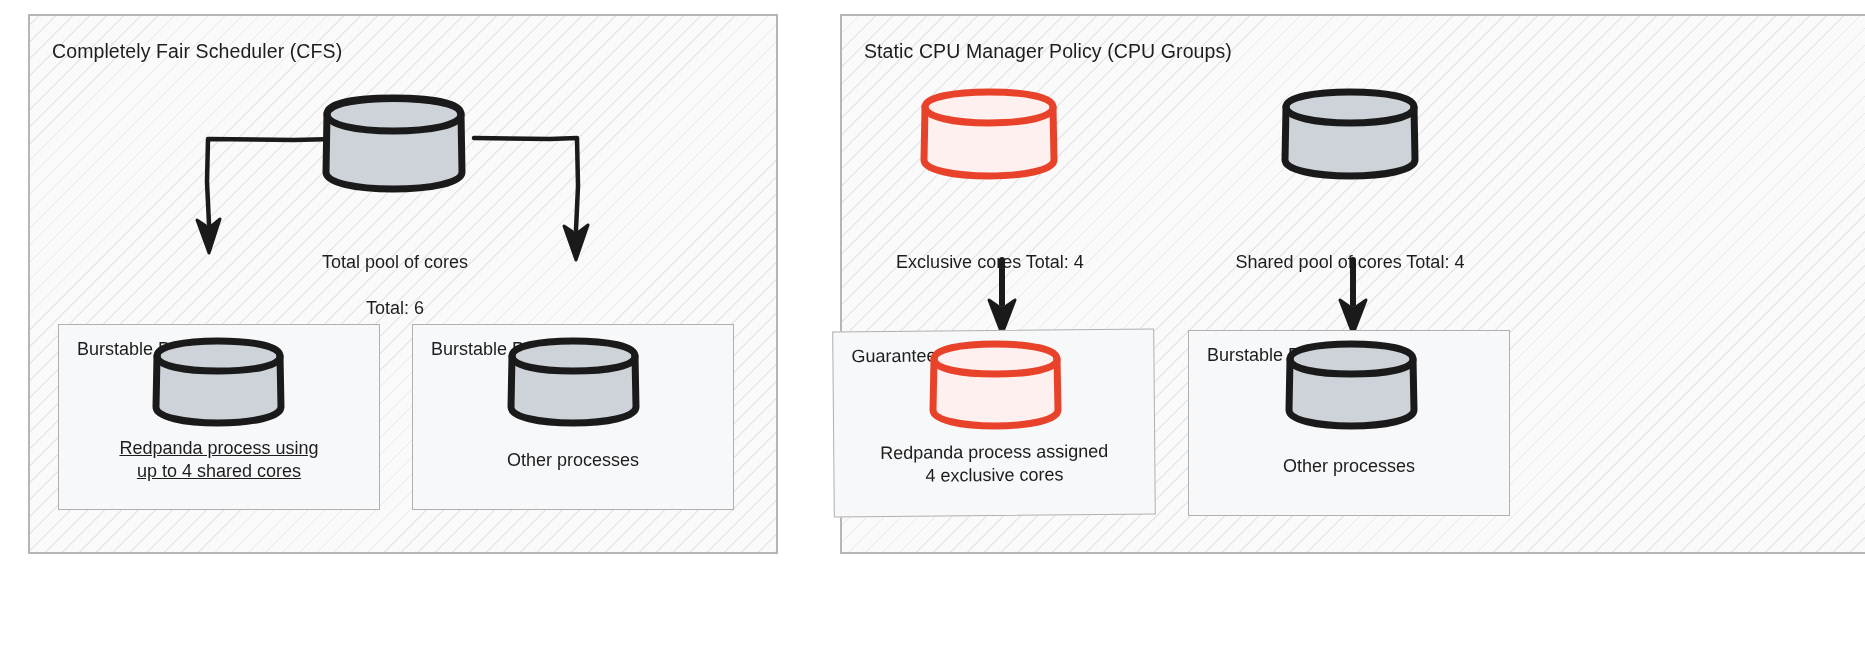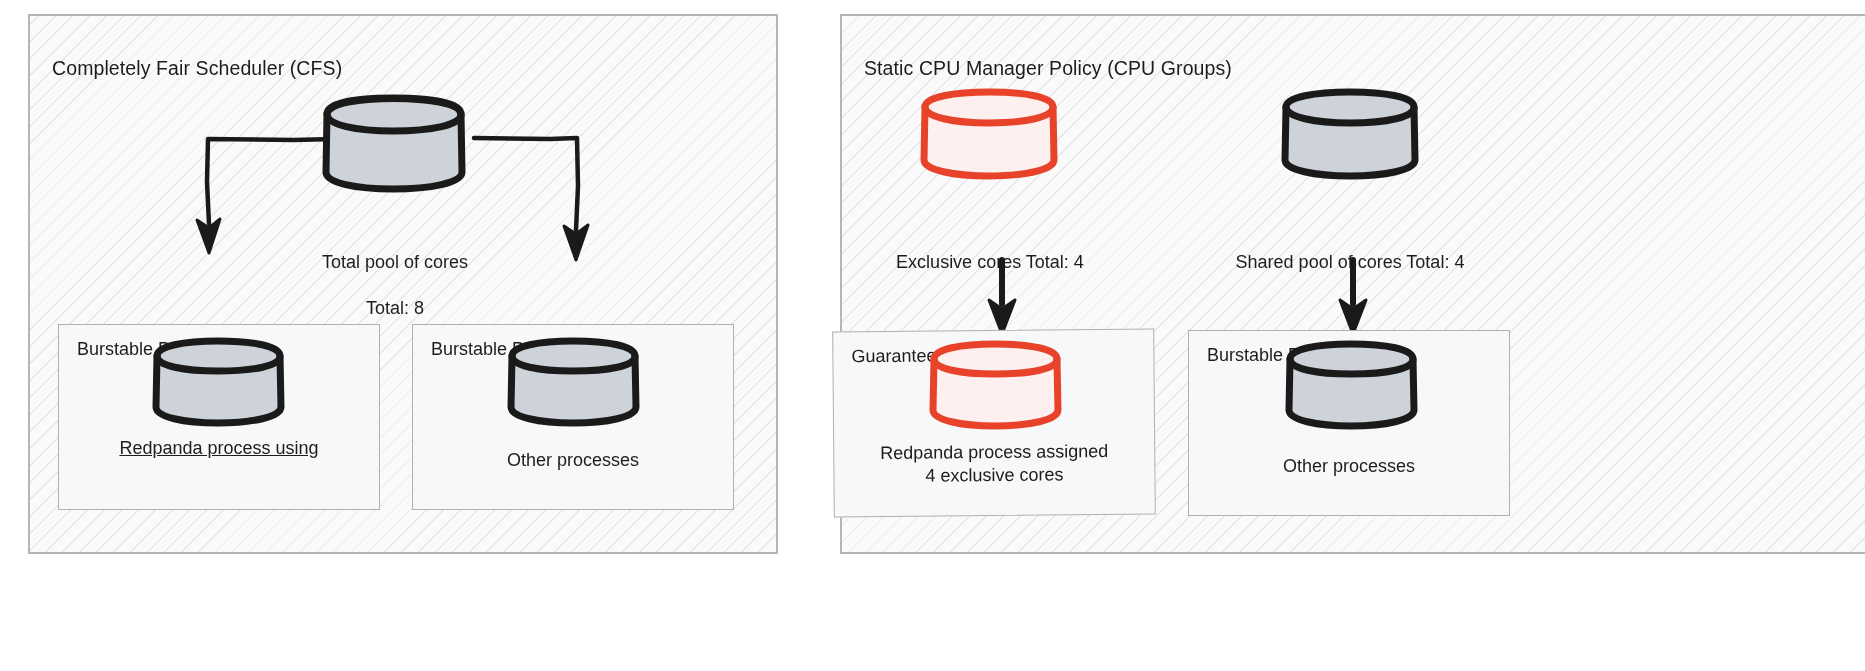--- a/index.html
+++ b/index.html
@@ -40,21 +40,20 @@
   #panel-static  { left: 840px; top: 14px; width: 1047px; height: 540px; }
 
   .panel-title {
     position: absolute;
     left: 22px;
     top: 24px;
     font-size: 19.5px;
     letter-spacing: 0.1px;
     color: #1d1d1d;
     white-space: nowrap;
-    margin-top: 17px;
   }
 
   
   .pod-box {
     position: absolute;
     box-sizing: border-box;
     border: 1.5px solid #b0b0b0;
     background: #f7f8fa;
   }
   .pod-title {
@@ -117,27 +116,28 @@
     <svg width="152" height="100" viewBox="0 0 152 100">
       <path d="M 9 20 C 9 9, 38 4, 75 4 C 113 4, 143 9, 143 20
                L 144 78 C 144 89, 112 95, 75 95 C 38 95, 8 89, 8 78 Z" fill="#ced3da" stroke="#1a1a1a" stroke-width="7" stroke-linejoin="round"></path>
       <path d="M 9 20 C 9 31, 38 37, 75 37 C 113 37, 144 31, 143 20" fill="none" stroke="#1a1a1a" stroke-width="7" stroke-linecap="round"></path>
       <path d="M 11 17 C 16 9, 44 5, 76 5 C 110 5, 140 10, 142 19" fill="none" stroke="#1a1a1a" stroke-width="6" stroke-linecap="round"></path>
     </svg>
   </div>
 
   <div class="node-caption" style="left:310px; top:228px; width:170px;">
     <div>Total pool of cores</div>
-    <div>Total: 8</div>
+    <div>Total: 6</div>
   </div>
 
   <div class="pod-box" style="left:58px; top:324px; width:322px; height:186px;">
     <div class="pod-title">Burstable Pod</div>
     <div class="pod-caption" style="top:112px;text-decoration:underline;">
       <div>Redpanda process using</div>
+      <div>up to 4 shared cores</div>
     </div>
   </div>
   <div class="shape" style="left:148px; top:337px;">
     <svg width="140" height="90" viewBox="0 0 140 90">
       <path d="M 9 19 C 9 9, 36 4, 70 4 C 105 4, 132 9, 132 19
                L 133 70 C 133 80, 104 86, 70 86 C 36 86, 8 80, 8 70 Z" fill="#ced3da" stroke="#1a1a1a" stroke-width="7" stroke-linejoin="round"></path>
       <path d="M 9 19 C 9 29, 36 34, 70 34 C 105 34, 133 29, 132 19" fill="none" stroke="#1a1a1a" stroke-width="7" stroke-linecap="round"></path>
     </svg>
   </div>
 

